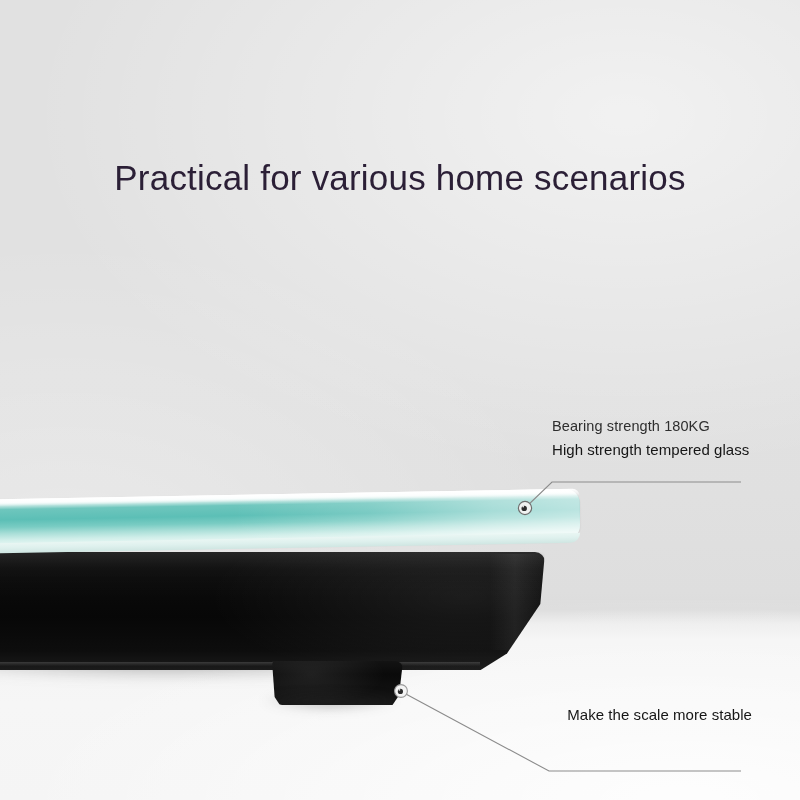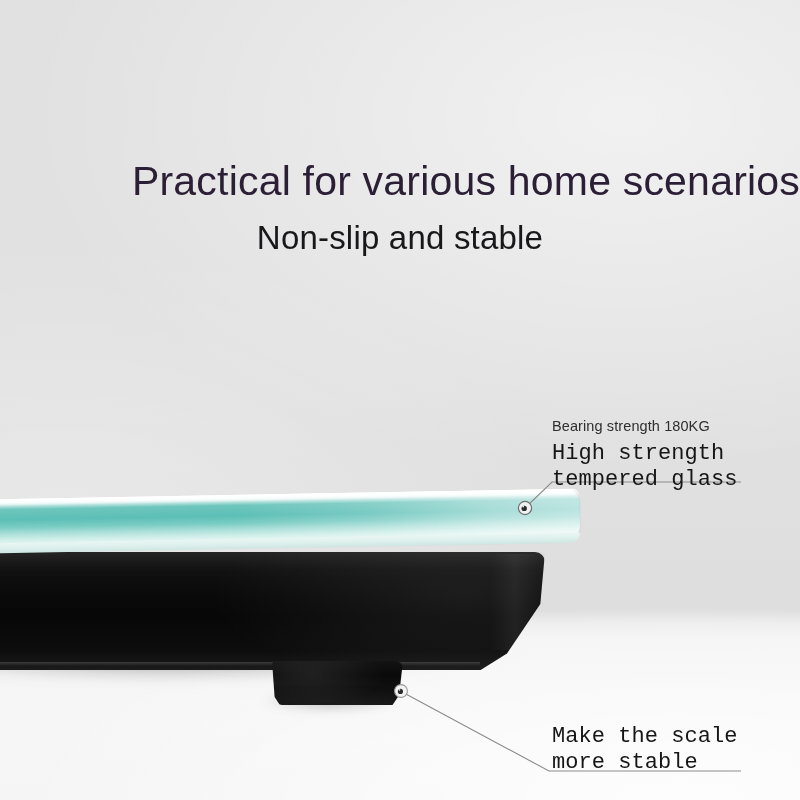--- a/index.html
+++ b/index.html
@@ -55,22 +55,22 @@
     background:
       radial-gradient(120% 150% at 85% 100%, rgba(255,255,255,0.85) 0%, rgba(255,255,255,0) 70%);
     pointer-events: none;
   }
 
   
   .headline-1 {
     position: absolute;
     left: 0; top: 158px;
     width: 800px;
-    text-align: right;
-    font-size: 41px;
+    text-align: center;
+    font-size: 35px;
     font-weight: 400;
     letter-spacing: 0.2px;
     color: #2b1f36;
     white-space: nowrap;
   }
   .headline-2 {
     position: absolute;
     left: 0; top: 219px;
     width: 800px;
     text-align: center;
@@ -248,42 +248,40 @@
 
   
   .callout-block { position: absolute; }
   .callout-kicker {
     font-size: 14.5px;
     color: #2e2e2e;
     letter-spacing: 0.1px;
     white-space: nowrap;
   }
   .callout-desc {
-    font-size: 22px;
+    font-size: 15px;
     color: #161616;
     line-height: 1.16;
     letter-spacing: 0.05px;
-    font-family: Liberation Mono, monospace;
   }
   .callout-glass { left: 552px; top: 418px; width: 210px; }
   .callout-glass .callout-desc { margin-top: 7px; }
   .callout-foot  { left: 552px; top: 700px; width: 200px; }
-  .callout-foot .callout-desc { margin-top: 24px; }
+  .callout-foot .callout-desc { margin-top: 6px; text-align: right; }
 </style>
 </head>
 <body>
 
 <div id="scene">
 
   <div class="bg-wall"></div>
   <div class="bg-sheen"></div>
   <div class="bg-floor-light"></div>
 
   <div class="headline-1">Practical for various home scenarios</div>
-  <div class="headline-2">Non-slip and stable</div>
 
   <div class="shadow-main"></div>
 
   <div class="body-wrap">
     <div class="body-tub"></div>
     <div class="body-sheen"></div>
     <div class="body-rim"></div>
     <div class="body-bottomlip"></div>
   </div>
 

